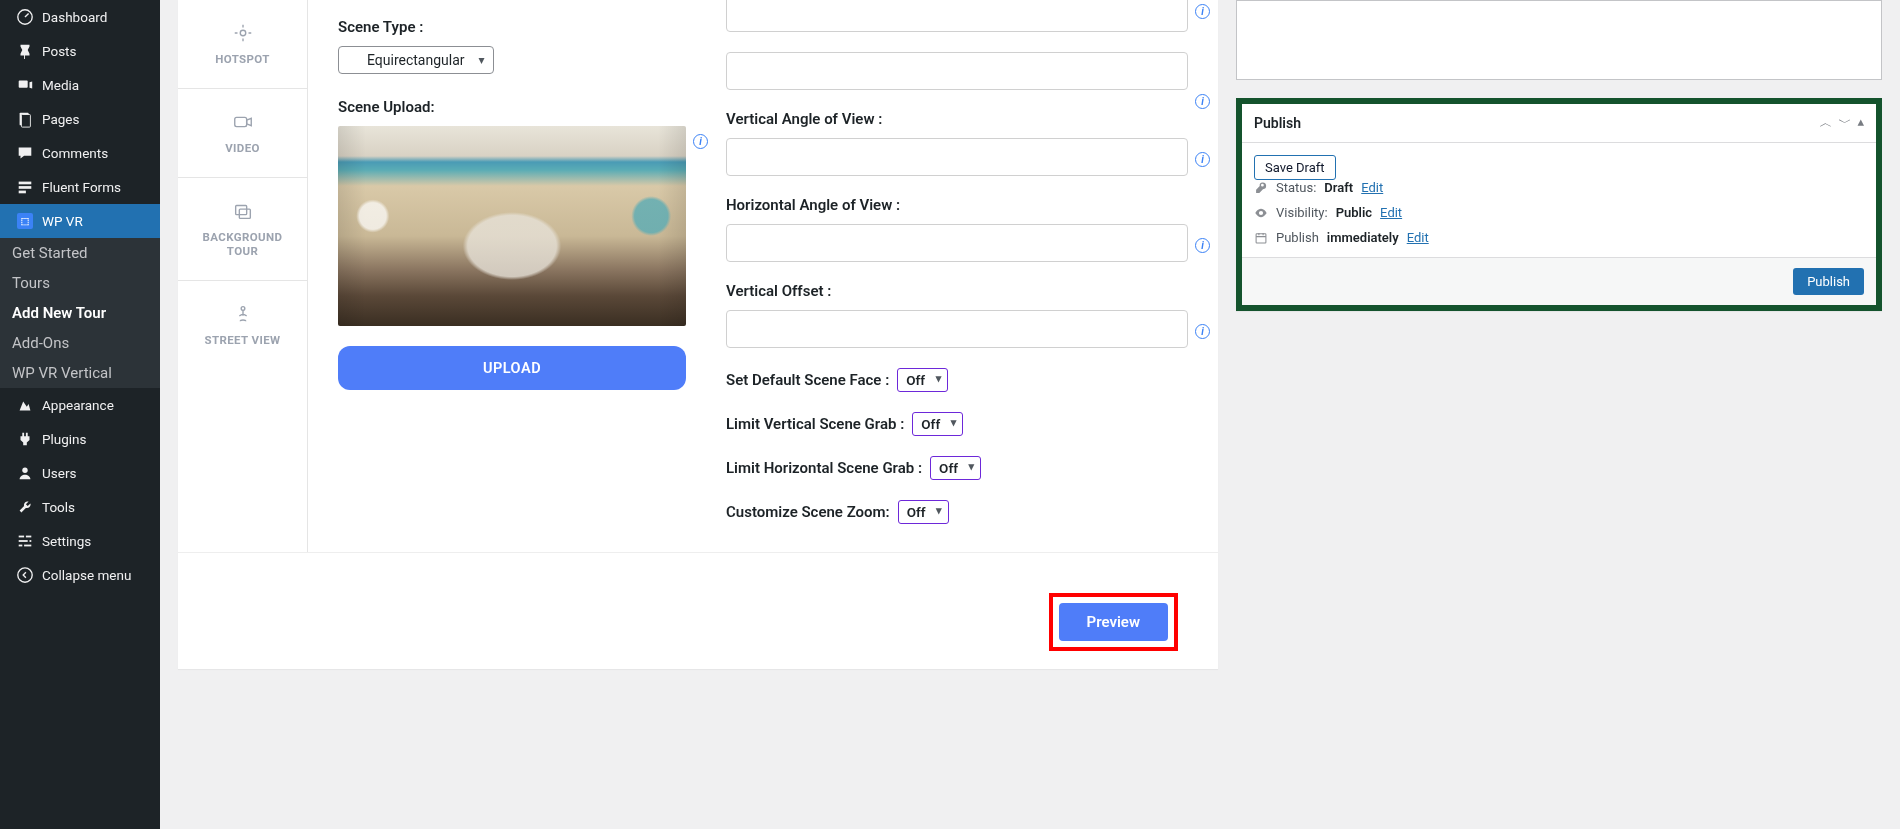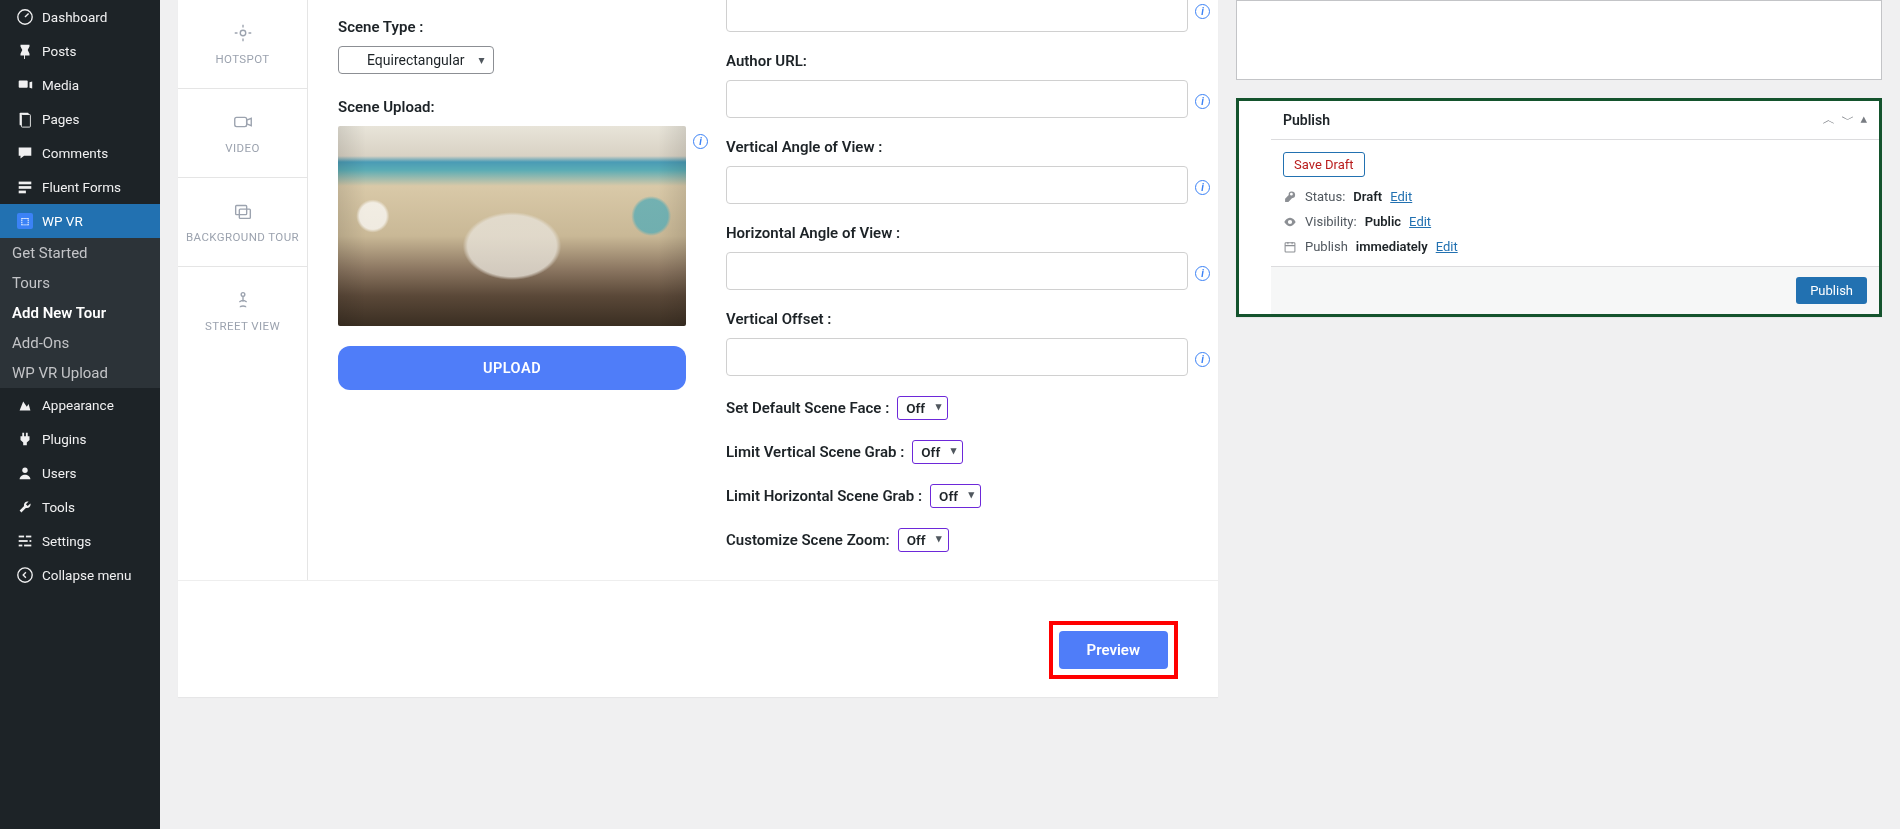--- a/index.html
+++ b/index.html
@@ -15,21 +15,21 @@
 .sidebar .icon { width: 18px; height: 18px; display: inline-flex; align-items: center; justify-content: center; font-size: 15px; }
 .wpvr-icon { width: 16px; height: 16px; background: #3b82f6; border-radius: 2px; display: inline-flex; align-items: center; justify-content: center; font-size: 9px; font-weight: bold; }
 
 
 .canvas { position: absolute; left: 160px; top: 0; right: 0; bottom: 0; background: #f0f0f1; padding: 0 18px; }
 .content-wrap { display: flex; gap: 18px; }
 
 
 .editor-panel { width: 1040px; background: #fff; display: flex; box-shadow: 0 1px 1px rgba(0,0,0,0.04); }
 .tab-rail { width: 130px; background: #fff; border-right: 1px solid #e5e5e5; }
-.tab-item { display: flex; flex-direction: column; align-items: center; justify-content: center; padding: 22px 8px; color: #9ca3af; border-bottom: 1px solid #e5e5e5; font-size: 11.5px; font-weight: 400; letter-spacing: 0.4px; gap: 8px; text-align: center; cursor: pointer; }
+.tab-item { display: flex; flex-direction: column; align-items: center; justify-content: center; padding: 22px 8px; color: #9ca3af; border-bottom: 1px solid #e5e5e5; font-size: 11.5px; font-weight: 700; letter-spacing: 0.4px; gap: 8px; text-align: center; cursor: pointer; }
 .tab-item svg { width: 22px; height: 22px; }
 
 .editor-body { flex: 1; display: flex; padding: 0; }
 .col-left { width: 408px; padding: 18px 30px 28px 30px; }
 .col-right { flex: 1; padding: 0 30px 28px 10px; position: relative; }
 
 .field-label { font-size: 15px; font-weight: 600; color: #1d2327; margin-bottom: 10px; display: flex; align-items: center; gap: 6px; }
 .field-label-row { font-size: 15px; font-weight: 600; color: #1d2327; display: flex; align-items: center; gap: 8px; margin-bottom: 20px; }
 .select-box { border: 1px solid #8c8f94; border-radius: 4px; padding: 5px 28px 5px 28px; background: #fff; font-size: 14px; position: relative; display: inline-flex; align-items: center; cursor: pointer; }
 .select-box::after { content: '▾'; position: absolute; right: 8px; font-size: 12px; color: #50575e; }
@@ -50,28 +50,28 @@
 
 .btn-upload { width: 100%; height: 44px; background: #4f7df9; color: #fff; border: none; border-radius: 12px; font-size: 14.5px; font-weight: 600; letter-spacing: 0.5px; cursor: pointer; }
 
 .btn-preview { padding: 10px 28px; background: #4f7df9; color: #fff; border: none; border-radius: 4px; font-size: 15px; font-weight: 600; cursor: pointer; }
 .preview-highlight { border: 4px solid #ff0000; padding: 6px; display: inline-flex; }
 
 .bottom-section { width: 100%; }
 
 
 .side-col { width: 680px; }
-.publish-box { border: 3px solid #14532d; background: #fff; box-shadow: 0 1px 1px rgba(0,0,0,.04); padding-left: 32px; }
+.publish-box { border: 6px solid #14532d; background: #fff; box-shadow: 0 1px 1px rgba(0,0,0,.04); }
 .excerpt-box { border: 1px solid #c3c4c7; background: #fff; height: 80px; margin-bottom: 18px; }
 .box-header { border-bottom: 1px solid #dcdcde; padding: 10px 12px; display: flex; align-items: center; justify-content: space-between; }
 .box-title { font-size: 14px; font-weight: 600; }
 .box-controls { display: flex; gap: 6px; color: #787c82; }
 .box-controls span { cursor: pointer; font-size: 13px; }
 .box-body { padding: 12px; }
-.save-draft-btn { border: 1px solid #2271b1; color: #b91c1c; background: #fff; border-radius: 3px; padding: 4px 10px; font-size: 13px; cursor: pointer; margin-bottom: 12px; }
+.save-draft-btn { border: 1px solid #2271b1; color: #0f172a; background: #fff; border-radius: 3px; padding: 4px 10px; font-size: 13px; cursor: pointer; }
 .pub-row { display: flex; align-items: center; gap: 8px; font-size: 13px; color: #50575e; margin-bottom: 10px; }
 .pub-row svg { width: 14px; height: 14px; color: #8c8f94; }
 .pub-row .edit-link { color: #2271b1; text-decoration: underline; cursor: pointer; }
 .pub-row strong { color: #1d2327; font-weight: 600; }
 .box-footer { border-top: 1px solid #dcdcde; padding: 10px 12px; display: flex; justify-content: flex-end; background: #f6f7f7; }
 .btn-publish { background: #2271b1; color: #fff; border: none; border-radius: 3px; padding: 6px 14px; font-size: 13px; cursor: pointer; }
 
 .small-select { border: 1px solid #6d28d9; border-radius: 3px; padding: 3px 22px 3px 8px; background: #fff; font-size: 13.5px; position: relative; display: inline-flex; cursor: pointer; }
 .small-select::after { content: '▾'; position: absolute; right: 6px; font-size: 11px; color: #50575e; }
 
@@ -136,21 +136,21 @@
   <div class="sidebar-item active">
     <span class="icon">
         <span class="wpvr-icon">⬚</span>
       </span>
     <span>WP VR</span>
   </div>
   <div class="sidebar-sub">Get Started</div>
   <div class="sidebar-sub">Tours</div>
   <div class="sidebar-sub current">Add New Tour</div>
   <div class="sidebar-sub">Add-Ons</div>
-  <div class="sidebar-sub">WP VR Upload</div>
+  <div class="sidebar-sub">WP VR Vertical</div>
 
   <div class="sidebar-item">
     <span class="icon">
         <svg viewBox="0 0 20 20" fill="currentColor">
           <path d="M4 16l4-10 4 6 2-3 2 7z"></path>
         </svg>
       </span>
     <span>Appearance</span>
   </div>
   <div class="sidebar-item">
@@ -256,21 +256,20 @@
             <button class="btn-upload">UPLOAD</button>
           </div>
         </div>
 
         <div class="col-right">
           <div class="field-group" style="margin-top:-6px;">
             <input class="input-box" style="">
             <span class="help-icon" style="position:absolute;right:-22px;top:10px;">i</span>
           </div>
           <div class="field-group">
-            <div class="field-label">Author URL:</div>
             <input class="input-box" value="" style="">
             <span class="help-icon" style="position:absolute;right:-22px;top:42px;">i</span>
           </div>
           <div class="field-group">
             <div class="field-label">Vertical Angle of View :</div>
             <input class="input-box" value="" style="">
             <span class="help-icon" style="position:absolute;right:-22px;top:42px;">i</span>
           </div>
           <div class="field-group">
             <div class="field-label">Horizontal Angle of View :</div>

